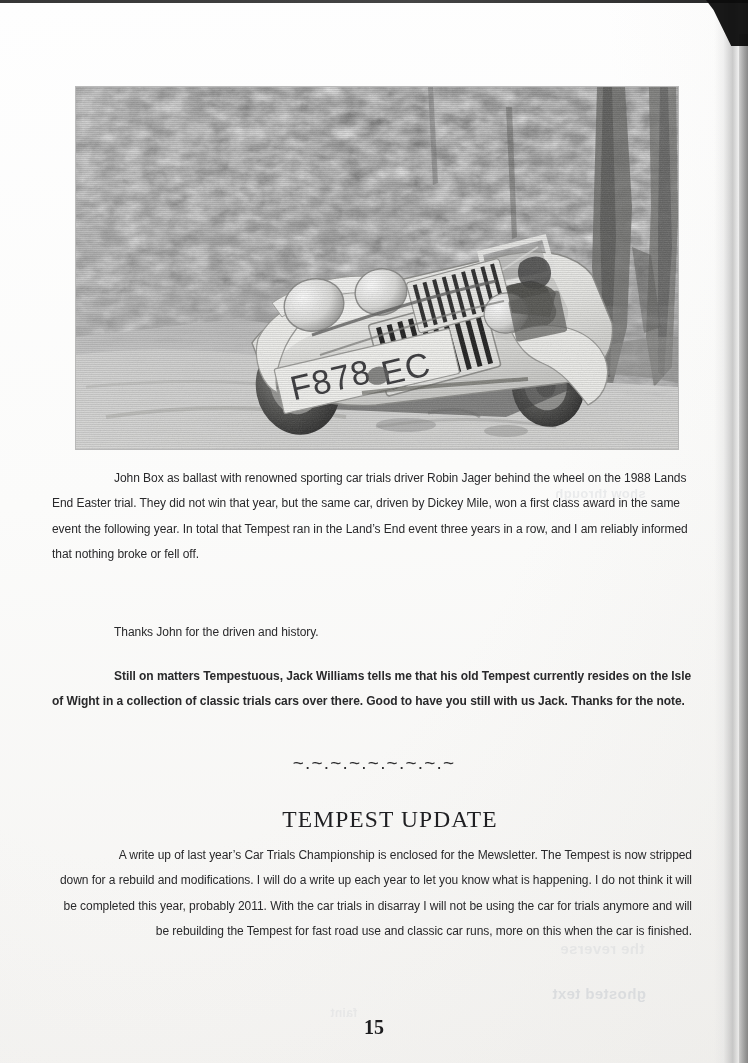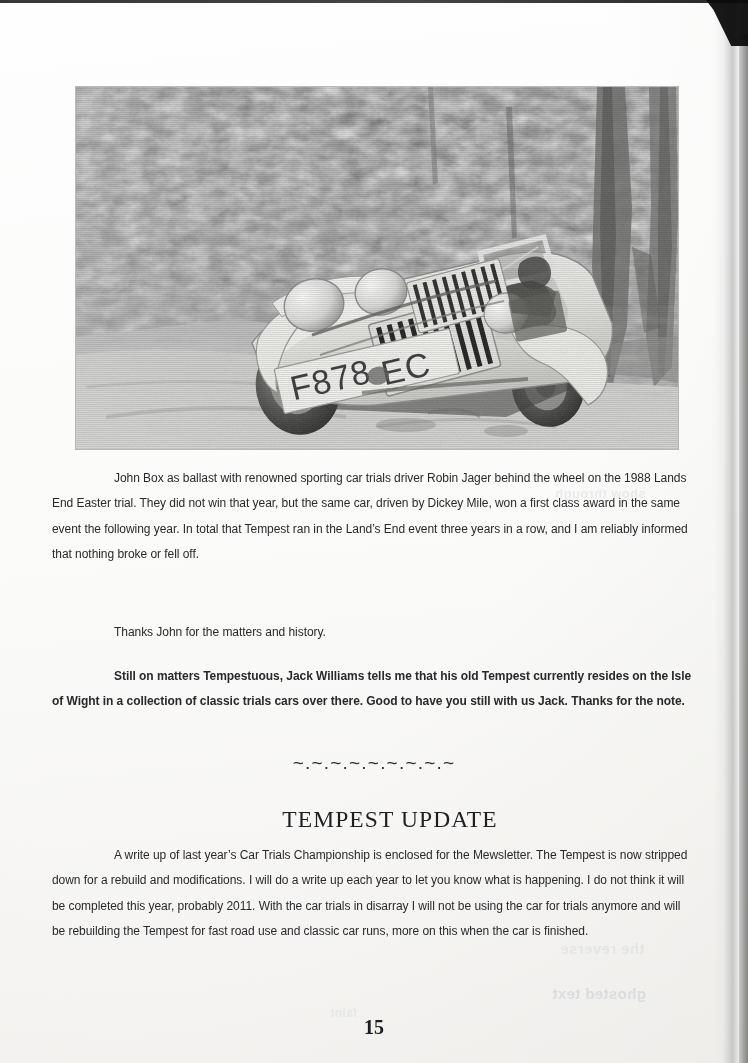--- a/index.html
+++ b/index.html
@@ -118,21 +118,21 @@
     line-height: 25.4px;
     color: #29292b;
     letter-spacing: -0.05px;
   }
   .body-text p { margin: 0; }
   .indent { text-indent: 62px; }
 
   #para-intro   { top: 466px; }
   #para-thanks  { top: 620px; }
   #para-still   { top: 664px; font-weight: bold; }
-  #para-update  { top: 843px; }
+  #para-update  { top: 843px; text-align: right; }
 
   .divider {
     position: absolute;
     top: 752px;
     left: 0; width: 748px;
     text-align: center;
     font-size: 19px;
     letter-spacing: 1.2px;
     color: #2e2e30;
     font-family: "Liberation Sans", sans-serif;
@@ -349,21 +349,21 @@
     </svg>
     <div class="halftone"></div>
     <div class="photo-fade"></div>
   </div>
 
   <div class="body-text" id="para-intro">
     <p class="indent">John Box as ballast with renowned sporting car trials driver Robin Jager behind the wheel on the 1988 Lands End Easter trial.  They did not win that year, but the same car, driven by Dickey Mile, won a first class award in the same event the following year.  In total that Tempest ran in the Land’s End event three years in a row, and I am reliably informed that nothing broke or fell off.</p>
   </div>
 
   <div class="body-text" id="para-thanks">
-    <p class="indent">Thanks John for the matters and history.</p>
+    <p class="indent">Thanks John for the driven and history.</p>
   </div>
 
   <div class="body-text" id="para-still">
     <p class="indent">Still on matters Tempestuous, Jack Williams tells me that his old Tempest currently resides on the Isle of Wight in a collection of classic trials cars over there.  Good to have you still with us Jack. Thanks for the note.</p>
   </div>
 
   <div class="divider">~.~.~.~.~.~.~.~.~</div>
 
   <h2 class="section-heading">TEMPEST UPDATE</h2>
 

